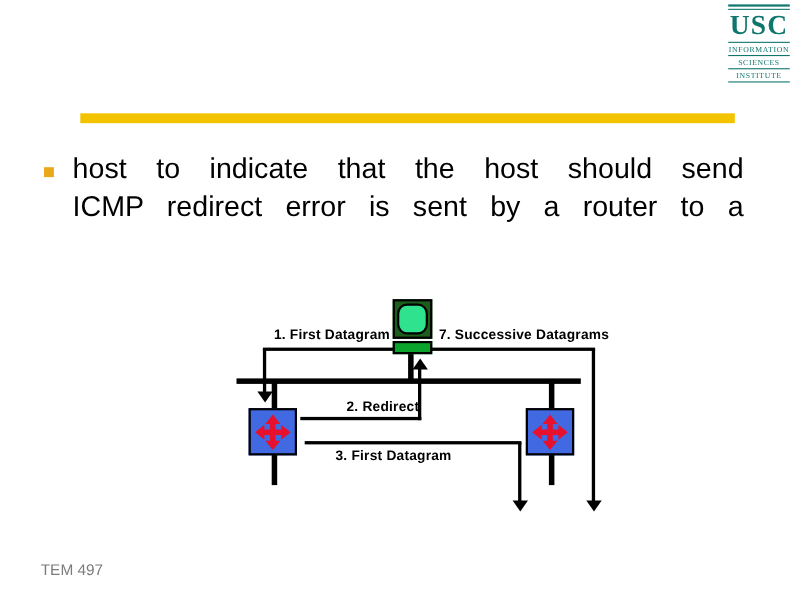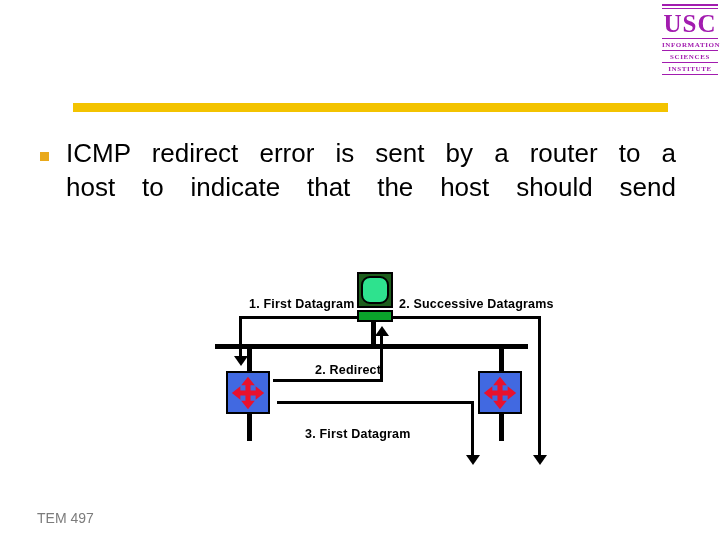--- a/index.html
+++ b/index.html
@@ -11,21 +11,21 @@
   .title{left:40px;top:46px;font-family:"DejaVu Sans",sans-serif;font-weight:bold;
          font-size:35px;letter-spacing:1px;color:#000;}
   .accent-bar{left:73px;top:103px;width:595px;height:9px;}
 
   
   .logo{left:662px;top:4px;width:56px;text-align:center;line-height:1;}
   .logo .rule{height:1px;background:currentColor;margin-bottom:2px;}
   .logo .rule-thick{height:2px;background:currentColor;margin-bottom:2px;}
   .logo .usc{font-family:"Liberation Serif",serif;font-weight:bold;font-size:25px;
              line-height:25px;letter-spacing:1px;margin-bottom:2px;}
-  .logo .word{font-family:"Liberation Serif",serif;font-weight:bold;font-size:7px;
+  .logo .word{font-family:"Liberation Serif",serif;font-weight:normal;font-size:7px;
               letter-spacing:0.6px;line-height:9px;}
 
   
   .bullet-marker{left:40px;top:152px;width:9px;height:9px;}
   .body-text{left:66px;top:136px;width:610px;font-size:26px;line-height:34px;}
   .jline{text-align:justify;text-align-last:justify;}
 
   
   .bar{background:#000;}
   .lbl{font-size:12.5px;font-weight:bold;white-space:nowrap;color:#000;letter-spacing:0.2px;}
@@ -41,70 +41,70 @@
 
   
   .note{left:40px;top:443px;font-size:16.5px;color:#000;}
   .footer{top:510px;font-size:14px;color:#7c7c7c;}
 </style>
 </head>
 <body>
 
 <div class="slide">
 
-  <div class="abs logo" style="color: #a21caf;">
+  <div class="abs logo" style="color: #0f766e;">
     <div class="rule-thick"></div>
     <div class="rule"></div>
     <div class="usc">USC</div>
     <div class="rule"></div>
     <div class="word">INFORMATION</div>
     <div class="rule"></div>
     <div class="word">SCIENCES</div>
     <div class="rule"></div>
     <div class="word">INSTITUTE</div>
     <div class="rule"></div>
   </div>
 
   <div class="abs accent-bar" style="background: rgb(243, 195, 0);"></div>
 
   <div class="abs bullet-marker" style="background: rgb(233, 169, 27);"></div>
   <div class="abs body-text">
+    <div class="jline">host to indicate that the host should send</div>
     <div class="jline">ICMP redirect error is sent by a router to a</div>
-    <div class="jline">host to indicate that the host should send</div>
   </div>
 
   <div>
 
     <div class="abs bar" style="left:215px;top:344px;width:313px;height:5px;"></div>
 
     <div class="abs bar" style="left:371px;top:320px;width:5px;height:26px;"></div>
     <div class="abs monitor" style="background: rgb(28, 94, 28);">
       <div class="screen" style="background: rgb(46, 226, 142);"></div>
     </div>
     <div class="abs base" style="background: rgb(10, 163, 43);"></div>
 
     <div class="abs lbl" style="left:249px;top:297px;">1. First Datagram</div>
     <div class="abs bar" style="left:239px;top:316px;width:119px;height:3px;"></div>
     <div class="abs bar" style="left:239px;top:317px;width:3px;height:41px;"></div>
     <div class="abs arr-down" style="left:234px;top:356px;"></div>
 
-    <div class="abs lbl" style="left:399px;top:297px;">2. Successive Datagrams</div>
+    <div class="abs lbl" style="left:399px;top:297px;">7. Successive Datagrams</div>
     <div class="abs bar" style="left:392px;top:316px;width:149px;height:3px;"></div>
     <div class="abs bar" style="left:538px;top:317px;width:3px;height:139px;"></div>
     <div class="abs arr-down" style="left:533px;top:455px;"></div>
 
     <div class="abs lbl" style="left:289px;top:363px;margin-left:26px;">2. Redirect</div>
     <div class="abs bar" style="left:273px;top:379px;width:110px;height:3px;"></div>
     <div class="abs bar" style="left:380px;top:335px;width:3px;height:47px;"></div>
     <div class="abs arr-up" style="left:375px;top:326px;"></div>
 
     <div class="abs bar" style="left:277px;top:401px;width:197px;height:3px;"></div>
     <div class="abs bar" style="left:471px;top:402px;width:3px;height:54px;"></div>
     <div class="abs arr-down" style="left:466px;top:455px;"></div>
-    <div class="abs lbl" style="left:305px;top:427px;">3. First Datagram</div>
+    <div class="abs lbl" style="left:305px;top:407px;">3. First Datagram</div>
 
     <div class="abs bar" style="left:247px;top:348px;width:5px;height:24px;"></div>
     <div class="abs router" style="left: 226px; top: 371px; background: rgb(65, 105, 225); color: rgb(232, 17, 45);">
       <svg viewBox="0 0 40 40" width="34" height="34">
         <path fill="currentColor" d="M20 1 L28 11 L23 11 L23 17 L29 17 L29 12 L39 20 L29 28 L29 23 L23 23 L23 29 L28 29 L20 39 L12 29 L17 29 L17 23 L11 23 L11 28 L1 20 L11 12 L11 17 L17 17 L17 11 L12 11 Z"></path>
       </svg>
     </div>
     <div class="abs bar" style="left:247px;top:413px;width:5px;height:28px;"></div>
 
     <div class="abs bar" style="left:499px;top:348px;width:5px;height:24px;"></div>

